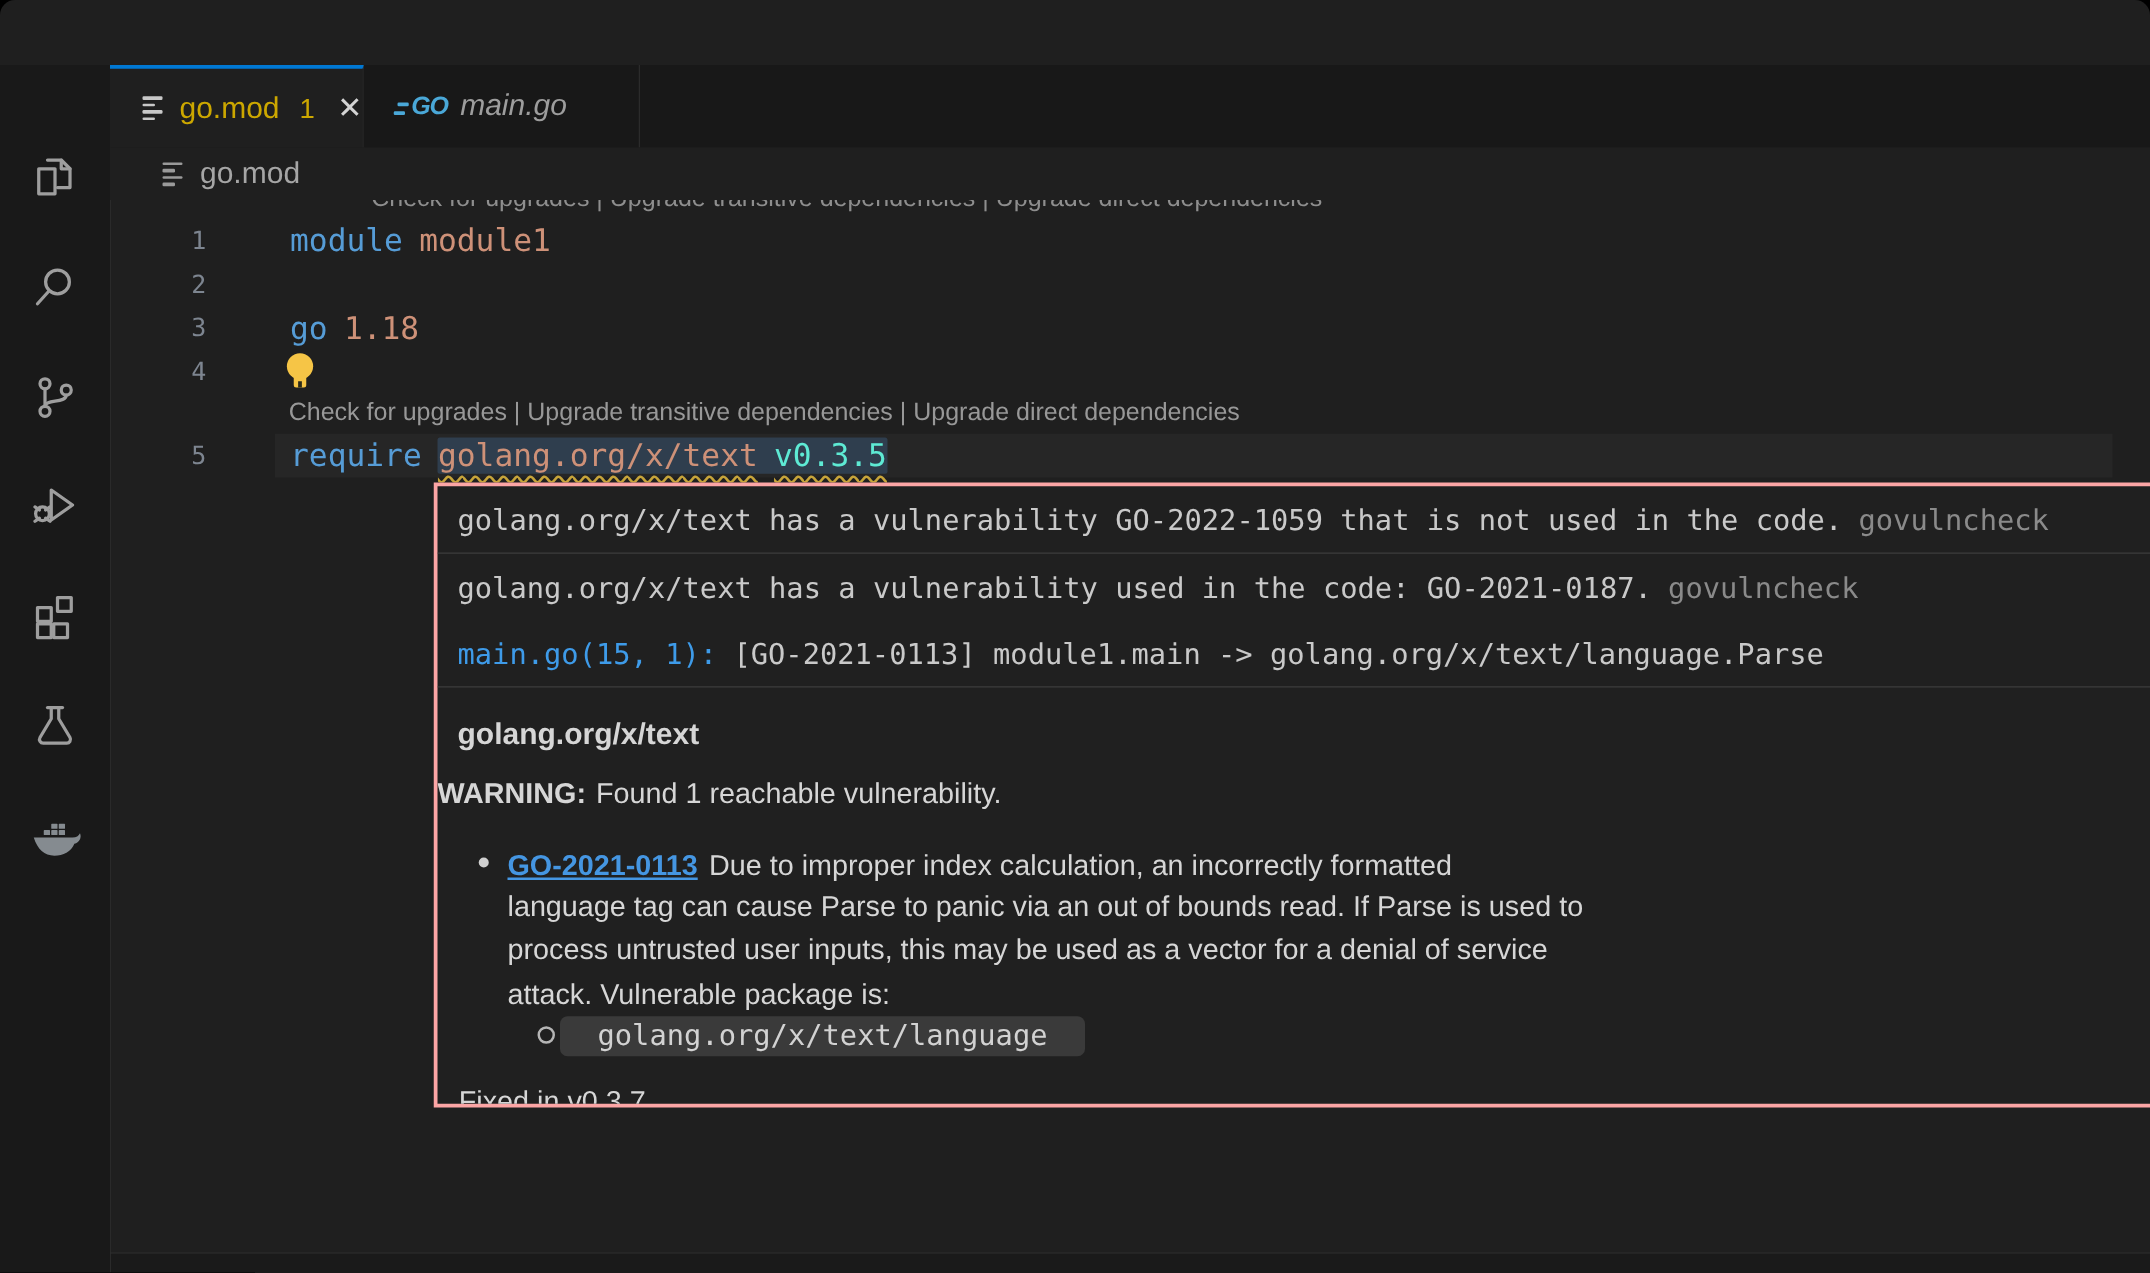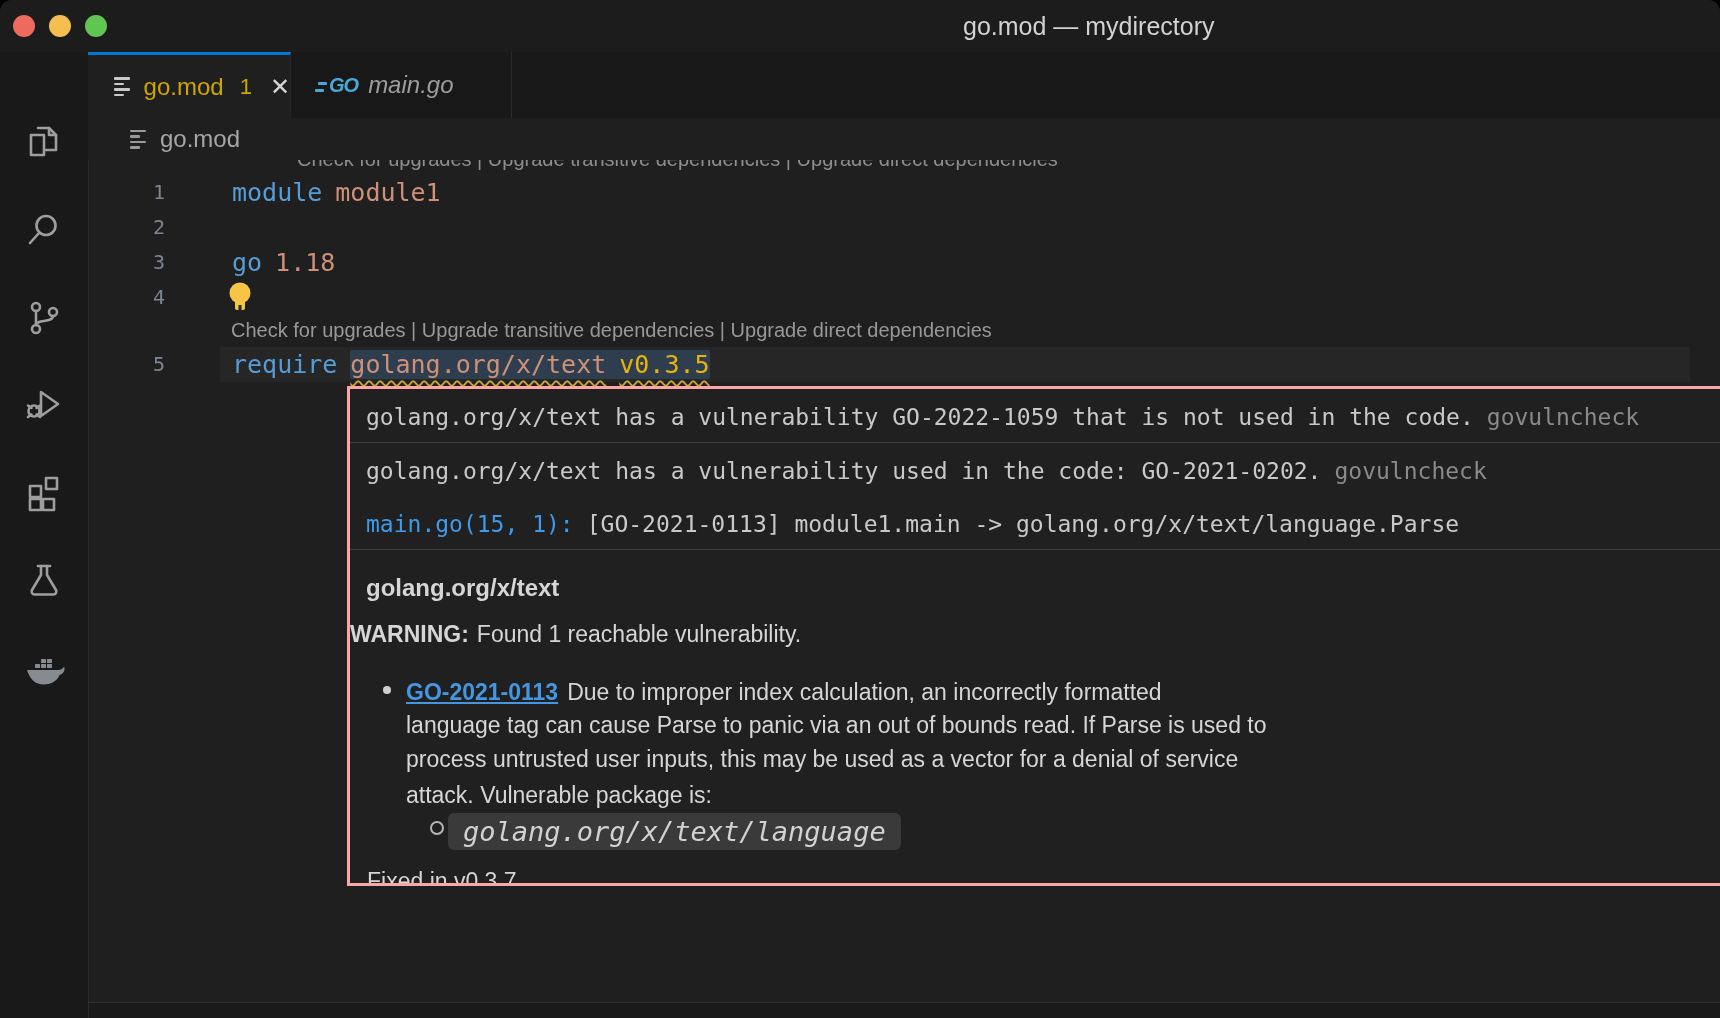--- a/index.html
+++ b/index.html
@@ -50,21 +50,21 @@
 
   
   .clipfrag{position:absolute;left:297px;top:160px;height:12px;width:900px;overflow:hidden;}
   .clipfrag span{display:block;margin-top:-11px;font-size:20px;line-height:20px;color:#8e8e8e;white-space:nowrap;}
   .ln{position:absolute;left:88px;width:77px;text-align:right;height:35px;line-height:35px;
       font-family:"DejaVu Sans Mono",monospace;font-size:20px;color:#7d8590;}
   .crow{position:absolute;left:232px;height:35px;line-height:35px;white-space:nowrap;
         font-family:"DejaVu Sans Mono",monospace;font-size:25px;}
   .kw{color:#569cd6;}
   .val{color:#ce9178;}
-  .ver{color:#eab308;}
+  .ver{color:#5eead4;}
   .gap{margin-left:13px;}
   .linehl{position:absolute;left:220px;top:347px;width:1470px;height:35px;background:rgba(255,255,255,0.03);}
   .hoverrange{background:rgba(62,103,145,0.38);border-radius:2px;
         text-decoration-line:underline;text-decoration-style:wavy;text-decoration-color:#c8a53a;
         text-decoration-thickness:2px;text-underline-offset:7px;-webkit-text-decoration-skip-ink:none;text-decoration-skip-ink:none;}
   .codelens{position:absolute;left:231px;top:315px;height:30px;line-height:30px;color:#989898;font-size:20px;white-space:nowrap;}
   .bulb{position:absolute;left:228px;top:282px;width:24px;height:31px;}
 
   
   .hovercard{position:absolute;left:347px;top:386px;width:1566px;height:500px;box-sizing:border-box;
@@ -77,39 +77,33 @@
   .md{color:#d6d6d6;font-size:23px;white-space:nowrap;}
   .md-title{position:absolute;left:16px;top:185px;font-weight:bold;font-size:24px;}
   .md-warn{position:absolute;left:0;top:232px;}
   .md-warn b{font-weight:bold;}
   .md-warn span{margin-left:8px;}
   .md-li{position:absolute;left:56px;}
   .bdot{position:absolute;left:33px;top:297px;width:8px;height:8px;border-radius:50%;background:#d0d0d0;}
   .odot{position:absolute;left:80px;top:432px;width:10px;height:10px;border-radius:50%;border:2px solid #b5b5b5;background:transparent;}
   .vuln-link{color:#4596e2;font-weight:bold;text-decoration:underline;}
   .md-li .after-link{margin-left:9px;text-align:right;}
-  .chip{position:absolute;left:98px;top:424px;background:#3a3a3a;border-radius:6px;padding:3px 15px;
-        font-family:"DejaVu Sans Mono",monospace;font-size:27px;color:#d2d2d2;white-space:nowrap;font-style:italic;}
+  .chip{position:absolute;left:98px;top:424px;background:#3a3a3a;border-radius:6px;padding:3px 30px;
+        font-family:"DejaVu Sans Mono",monospace;font-size:23px;color:#d2d2d2;white-space:nowrap;}
   .fixed-line{position:absolute;left:17px;top:479px;}
 
   
   .panel-divider{position:absolute;left:88px;right:0;top:1002px;height:1px;background:#2e2e2e;}
   .panel-below{position:absolute;left:89px;right:0;top:1003px;bottom:0;background:#1a1a1a;}
 </style>
 </head>
 <body>
 
 <div class="window">
 
-  <div class="titlebar">
-    <div class="tl red"></div>
-    <div class="tl yellow"></div>
-    <div class="tl green"></div>
-    <span class="wtitle">go.mod — mydirectory</span>
-  </div>
 
   <div class="activitybar">
     <div class="ab-icon" style="top:68px">
       <svg viewBox="0 0 44 44">
           <g class="ab-stroke">
         <path d="M16 8 h11 l7 7 v15 h-10"></path>
             <path d="M27 8 v7 h7"></path>
         <path d="M9 15 h13 v20 H9 z"></path>
       </g>
         </svg>
@@ -238,21 +232,21 @@
   <div class="crow" style="top:347px">
     <span class="kw">require</span><span class="hoverrange gap"><span class="val">golang.org/x/text</span><span class="ver gap">v0.3.5</span></span>
   </div>
 
   <div class="hovercard">
     <div class="mono-line" style="top:15px">
       <span>golang.org/x/text has a vulnerability GO-2022-1059 that is not used in the code.</span><span class="diag-src">govulncheck</span>
     </div>
     <div class="hsep" style="top:53px"></div>
     <div class="mono-line" style="top:69px">
-      <span>golang.org/x/text has a vulnerability used in the code: GO-2021-0202.</span><span class="diag-src">govulncheck</span>
+      <span>golang.org/x/text has a vulnerability used in the code: GO-2021-0187.</span><span class="diag-src">govulncheck</span>
     </div>
     <div class="mono-line" style="top:122px">
       <span class="linkblue">main.go(15, 1):</span><span class="diag-src" style="color:#c9c9c9">[GO-2021-0113] module1.main -&gt; golang.org/x/text/language.Parse</span>
     </div>
     <div class="hsep" style="top:160px"></div>
 
     <div class="md md-title">golang.org/x/text</div>
     <div class="md md-warn">
       <b>WARNING:</b><span>Found 1 reachable vulnerability.</span>
     </div>

